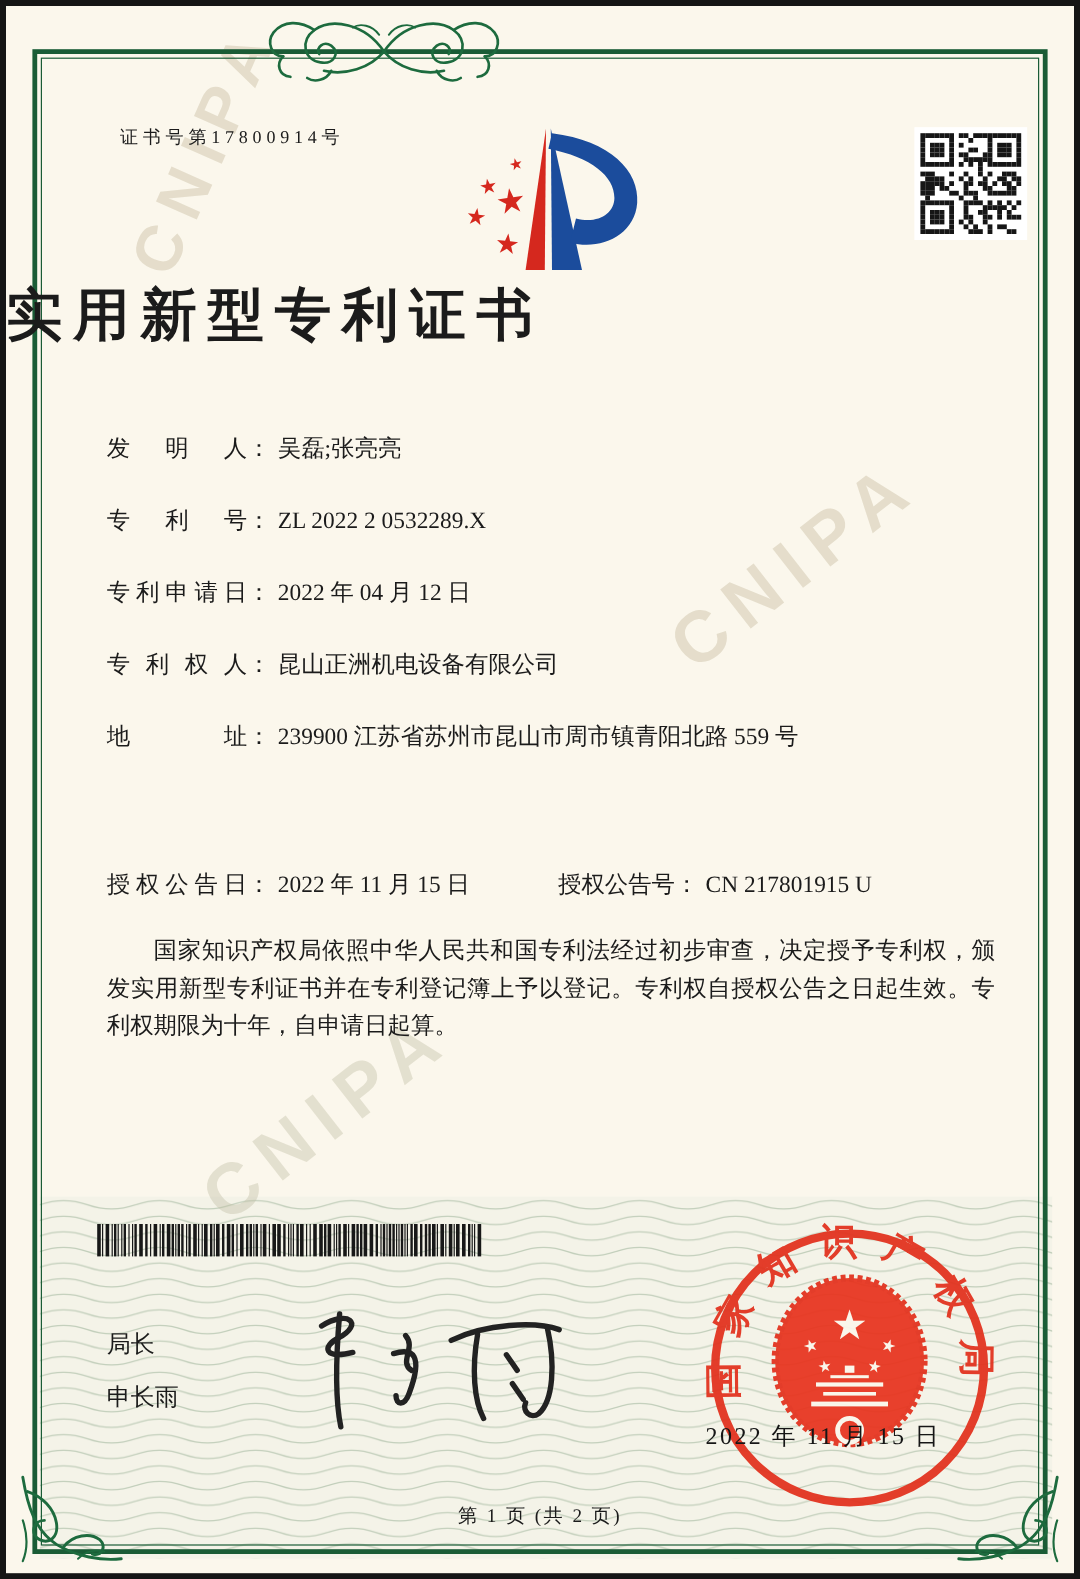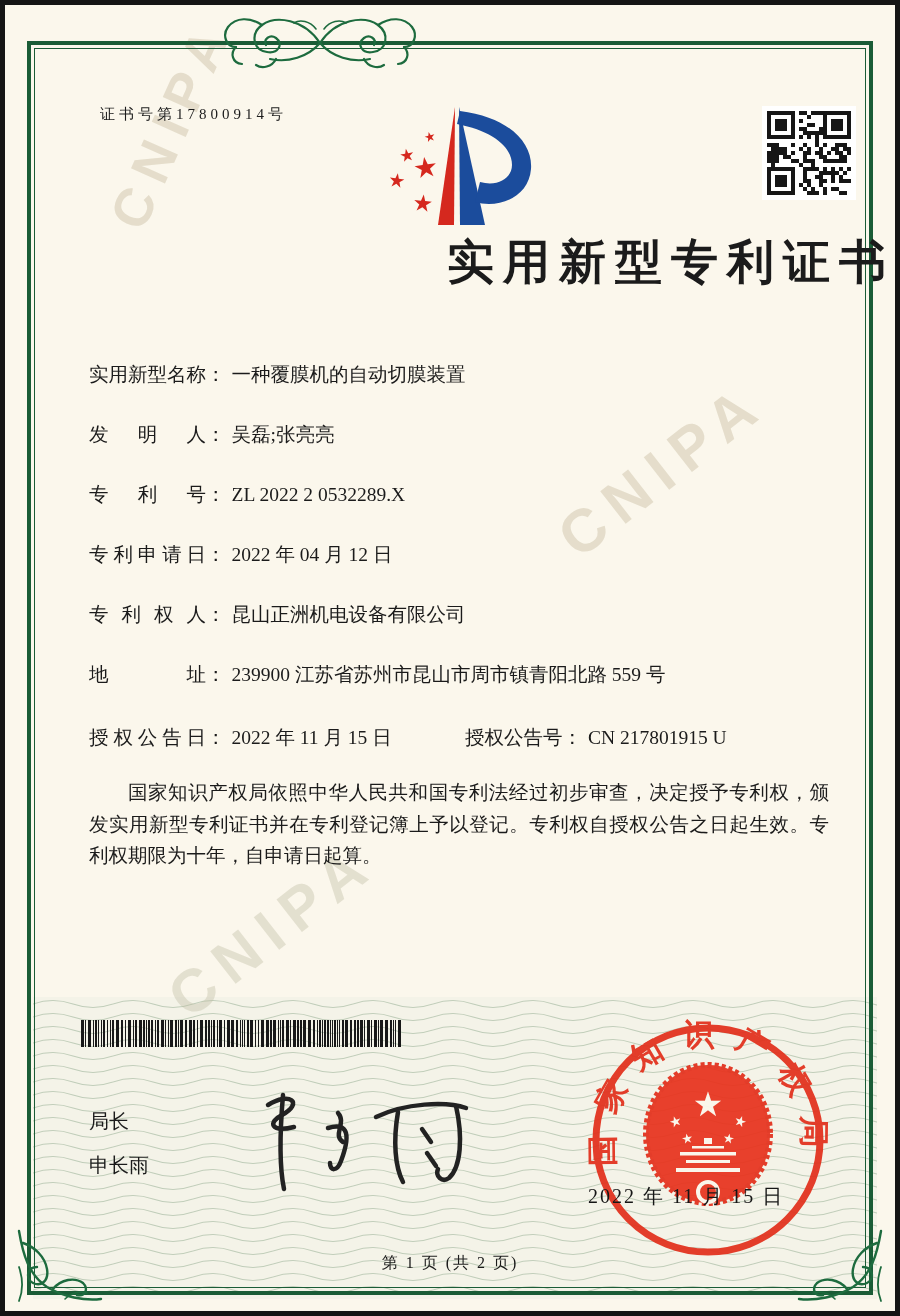--- a/index.html
+++ b/index.html
@@ -16,21 +16,21 @@
   .frame::after{content:""; position:absolute; inset:3px; border:1px solid var(--green,#1a5c36);}
   .cert-no{position:absolute; left:95px; top:100px; font-size:15px; letter-spacing:4px;}
   .qr{
     position:absolute; left:757px; top:101px; width:94px; height:94px;
     background:#fff; padding:5px; box-sizing:border-box;
     display:grid; grid-template-columns:repeat(21,4px); grid-template-rows:repeat(21,4px);
   }
   .qr i{display:block;} .qr i.b{background:#161616;}
   .logo{position:absolute; left:362px; top:98px; width:178px; height:128px;}
   .title{
-    position:absolute; left:0; right:0; top:226px; text-align:right;
+    position:absolute; left:0; right:0; top:226px; text-align:left;
     font-size:47px; font-weight:bold; letter-spacing:9px;
   }
   .fields{position:absolute; left:84px; top:355px; right:50px; font-size:19.5px;}
   .frow{height:60px; line-height:30px; white-space:nowrap;}
   .flabel{
     display:inline-block; width:117px; text-align:justify; text-align-last:justify;
     vertical-align:top;
   }
   .fval{margin-left:6px;}
   .grant{position:absolute; left:84px; top:718px; right:50px; font-size:19.5px; line-height:30px; white-space:nowrap;}
@@ -573,23 +573,20 @@
       <i></i>
       <i class="b"></i>
       <i class="b"></i>
       <i></i>
     </div>
 
   <div class="title z2">实用新型专利证书</div>
 
   <div class="fields z2">
     <div class="frow">
-      <span class="flabel">实用新型名称</span><span>：</span><span class="fval">一种覆膜机的自动切膜装置</span>
-    </div>
-    <div class="frow">
       <span class="flabel">发明人</span><span>：</span><span class="fval">吴磊;张亮亮</span>
     </div>
     <div class="frow">
       <span class="flabel">专利号</span><span>：</span><span class="fval">ZL 2022 2 0532289.X</span>
     </div>
     <div class="frow">
       <span class="flabel">专利申请日</span><span>：</span><span class="fval">2022 年 04 月 12 日</span>
     </div>
     <div class="frow">
       <span class="flabel">专利权人</span><span>：</span><span class="fval">昆山正洲机电设备有限公司</span>

